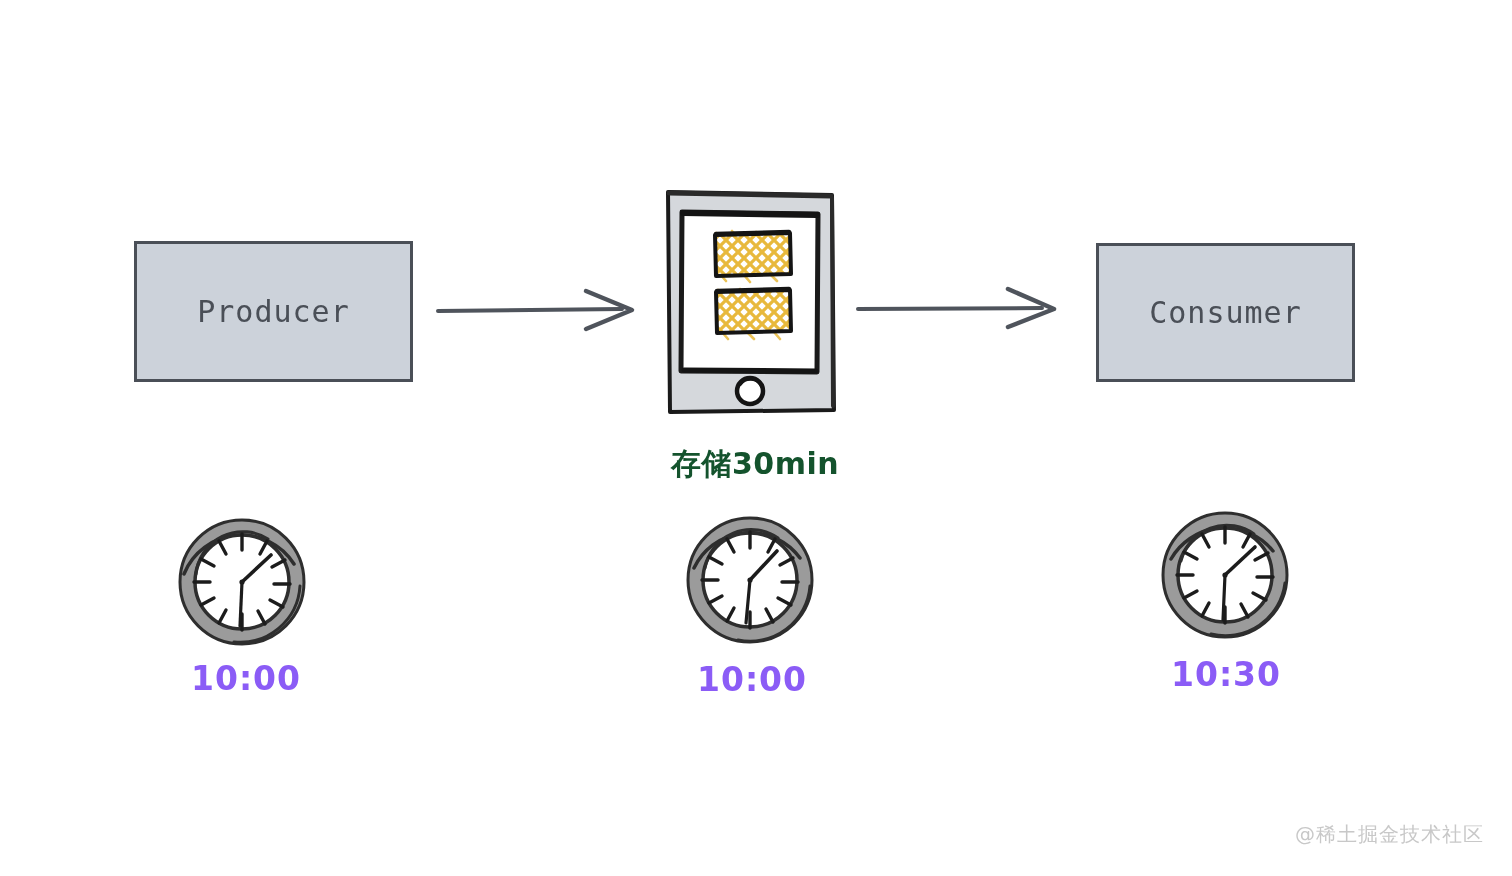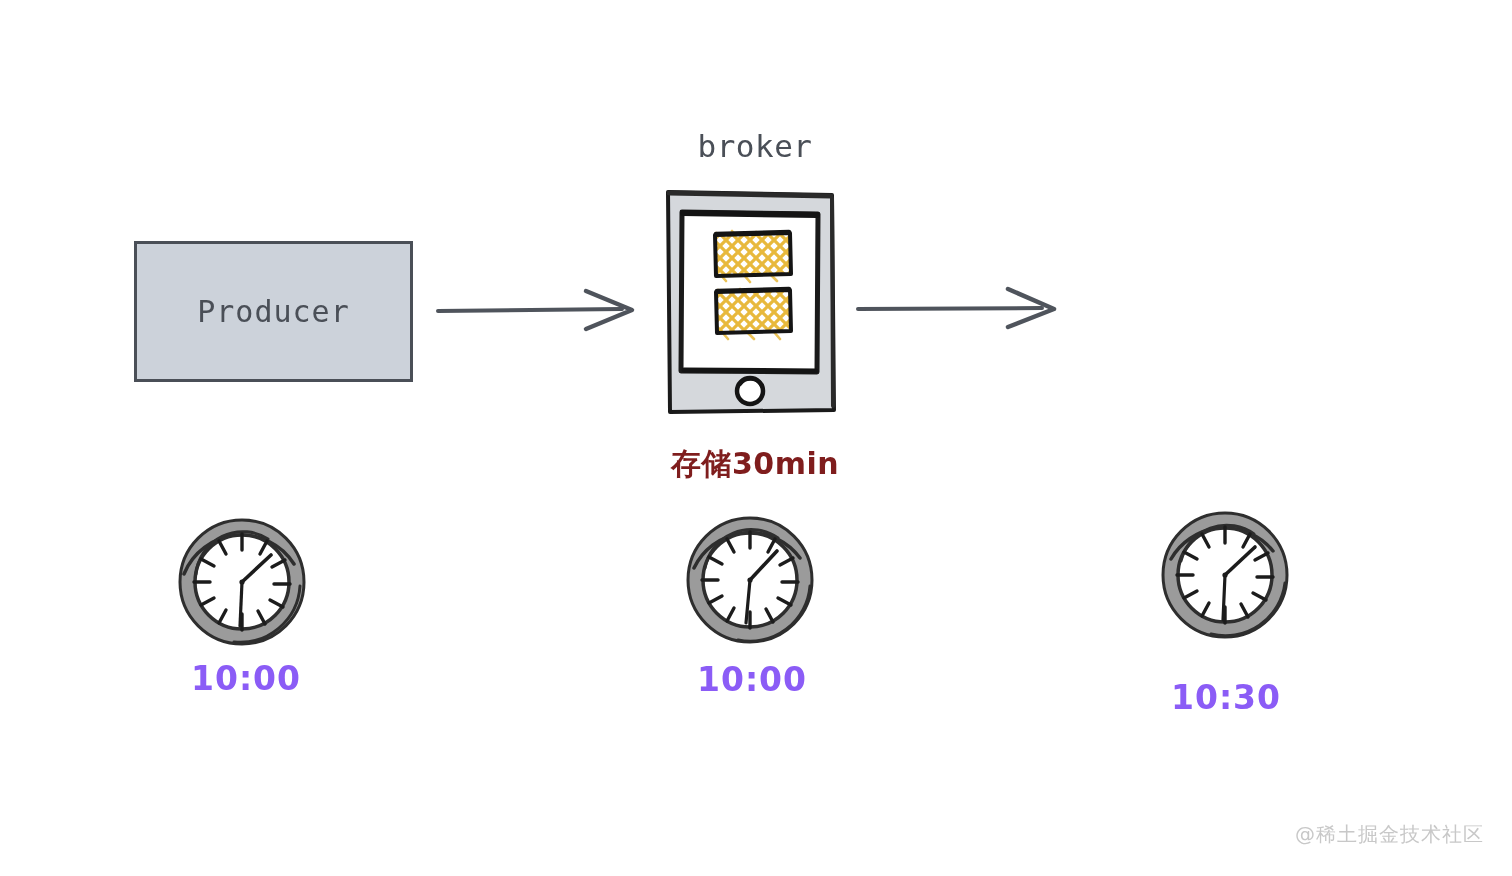--- a/index.html
+++ b/index.html
@@ -63,21 +63,21 @@
   
   .storage-note {
     position: absolute;
     left: 600px;
     top: 444px;
     width: 310px;
     text-align: center;
     font-family: "DejaVu Sans", "Liberation Sans", sans-serif;
     font-weight: 600;
     font-size: 30px;
-    color: #7f1d1d;
+    color: #14532d;
     letter-spacing: 0.5px;
   }
 
   
   .arrow-svg { position: absolute; overflow: visible; }
   #arrow-producer-broker { left: 436px; top: 285px; width: 208px; height: 50px; }
   #arrow-broker-consumer { left: 856px; top: 283px; width: 208px; height: 50px; }
 
   
   .clock { position: absolute; width: 140px; height: 140px; }
@@ -90,21 +90,21 @@
     width: 200px;
     text-align: center;
     font-family: "DejaVu Sans", "Liberation Sans", sans-serif;
     font-weight: bold;
     font-size: 33px;
     color: #8b5cf6;
     letter-spacing: 1px;
   }
   #time-producer { left: 146px; top: 659px; }
   #time-broker   { left: 652px; top: 660px; }
-  #time-consumer { left: 1126px; top: 655px; margin-top: 23px; }
+  #time-consumer { left: 1126px; top: 655px; }
 
   
   .watermark {
     position: absolute;
     right: 28px;
     bottom: 28px;
     font-family: "DejaVu Sans", "Liberation Sans", sans-serif;
     font-size: 20px;
     color: #c8c8c8;
     letter-spacing: 1px;
@@ -117,23 +117,20 @@
 
   <div class="node-box" id="producer-box">
     <span class="node-box-label">Producer</span>
   </div>
 
   <svg class="arrow-svg" id="arrow-producer-broker" viewBox="0 0 208 50">
     <path d="M2,26 L186,24" stroke="#4f545c" stroke-width="4" fill="none" stroke-linecap="round"></path>
     <path d="M150,6 L196,25 L150,44" stroke="#4f545c" stroke-width="4.5" fill="none" stroke-linecap="round" stroke-linejoin="round"></path>
   </svg>
 
-  <div class="broker-title">
-    <span>broker</span>
-  </div>
 
   <svg id="broker-device" viewBox="0 0 180 232">
 
     <g>
       <path d="M8,6 L172,9 L174,224 L10,226 Z" fill="#d5d8dc" stroke="#1a1a1a" stroke-width="4" stroke-linejoin="round"></path>
       <path d="M9,7 L171,10" stroke="#2a2a2a" stroke-width="5" fill="none" stroke-linecap="round"></path>
       <path d="M172,12 L173,220" stroke="#2a2a2a" stroke-width="4" fill="none" stroke-linecap="round"></path>
     </g>
 
     <g>
@@ -172,20 +169,23 @@
 
   <div class="storage-note">
     <span>存储30min</span>
   </div>
 
   <svg class="arrow-svg" id="arrow-broker-consumer" viewBox="0 0 208 50">
     <path d="M2,26 L186,25" stroke="#4f545c" stroke-width="4" fill="none" stroke-linecap="round"></path>
     <path d="M152,6 L198,26 L152,44" stroke="#4f545c" stroke-width="4.5" fill="none" stroke-linecap="round" stroke-linejoin="round"></path>
   </svg>
 
+  <div class="node-box" id="consumer-box">
+    <span class="node-box-label">Consumer</span>
+  </div>
 
   <svg class="clock" id="clock-producer" viewBox="0 0 140 140">
     <g>
       <circle cx="70" cy="70" r="62" fill="#9b9b9b" stroke="#2e2e2e" stroke-width="3"></circle>
       <path d="M12,62 A62,62 0 0 1 122,52" stroke="#2e2e2e" stroke-width="3.5" fill="none" stroke-linecap="round"></path>
       <path d="M128,74 A60,60 0 0 1 62,130" stroke="#2e2e2e" stroke-width="3" fill="none" stroke-linecap="round"></path>
       <circle cx="70" cy="70" r="47" fill="#ffffff" stroke="#2e2e2e" stroke-width="3.5"></circle>
       <path d="M24,62 A47,47 0 0 1 96,27" stroke="#2e2e2e" stroke-width="3" fill="none" stroke-linecap="round"></path>
     </g>
     <g stroke="#1c1c1c" stroke-width="3.4" stroke-linecap="round">

